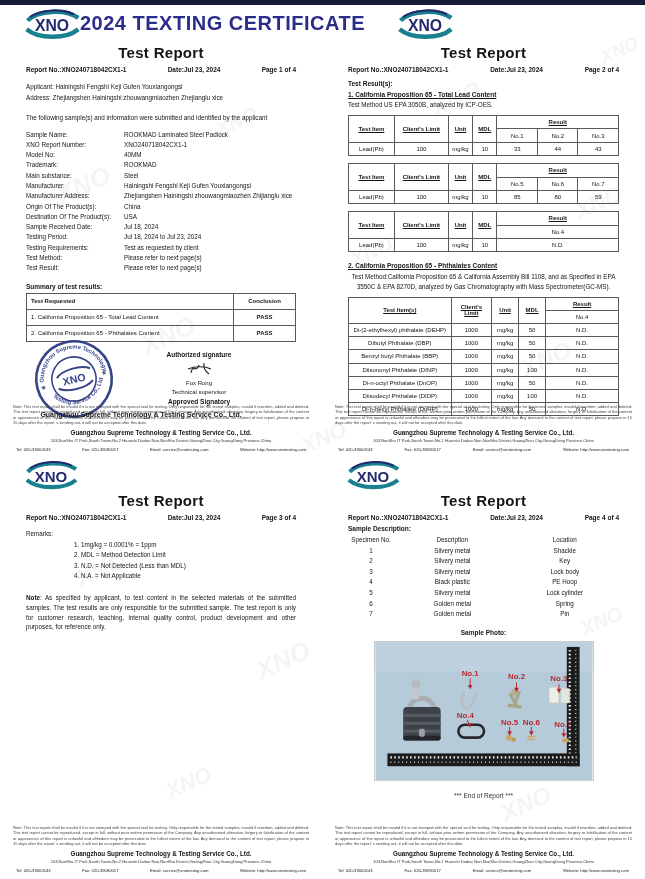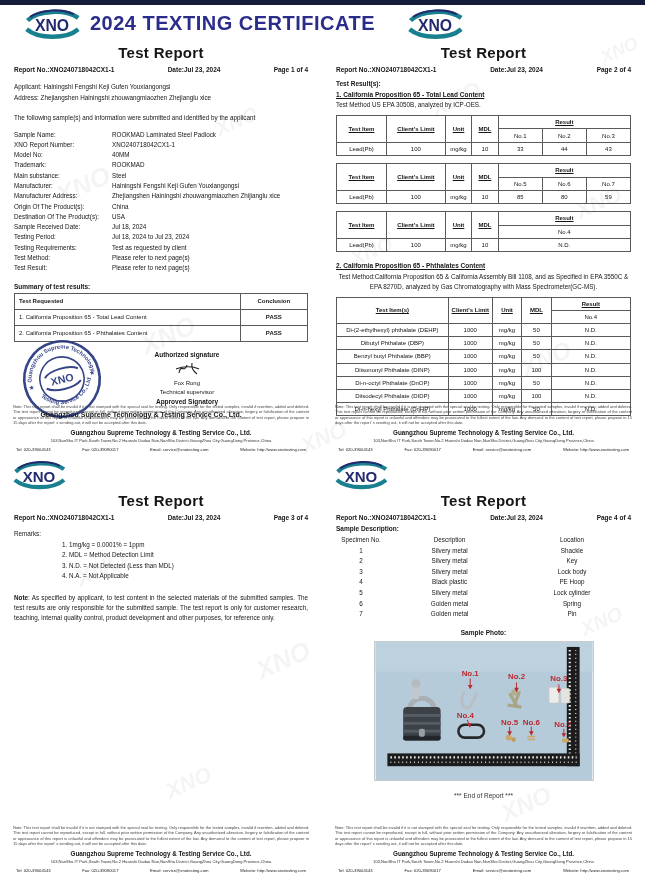--- a/index.html
+++ b/index.html
@@ -1,23 +1,23 @@
 <!DOCTYPE html>
 <html><head>
 <meta charset="utf-8">
 <style>
   * { margin:0; padding:0; box-sizing:border-box; }
   html,body { width:645px; height:879px; }
   body { font-family:"Liberation Sans", sans-serif; background:#fff; color:#151515; position:relative; overflow:hidden; -webkit-text-size-adjust:none; }
   .topbar { height:5px; background:#161b38; width:100%; }
   .banner { display:flex; align-items:center; height:37px; padding-left:24px; }
-  .banner h1 { font-size:20px; font-weight:700; color:#2b2d8a; letter-spacing:.5px; margin-left:10px; white-space:nowrap; }
+  .banner h1 { font-size:20px; font-weight:700; color:#2b2d8a; letter-spacing:.5px; white-space:nowrap; }
   .logo2 { margin-left:32px; }
   .grid { display:grid; grid-template-columns:322px 323px; grid-template-rows:416px 421px; }
-  .page { position:relative; padding:0 14px; }
+  .page { position:relative; padding:0 26px; }
   .corner-logo { margin:2px 0 0 -2px; display:block; }
   .tr-title { text-align:center; font-size:15px; font-weight:700; margin-top:2px; letter-spacing:.3px; }
   .meta { display:flex; justify-content:space-between; font-size:6.5px; font-weight:600; margin-top:5px; }
   .p1-line { font-size:6.3px; margin-top:3.5px; }
   .mt10 { margin-top:10px; }
   .intro { font-size:6.3px; margin-top:13px; }
   .fields { margin-top:9px; }
   .frow { display:flex; font-size:6.3px; line-height:10.3px; }
   .flabel { width:98px; flex:none; }
   .fvalue { flex:1; }

